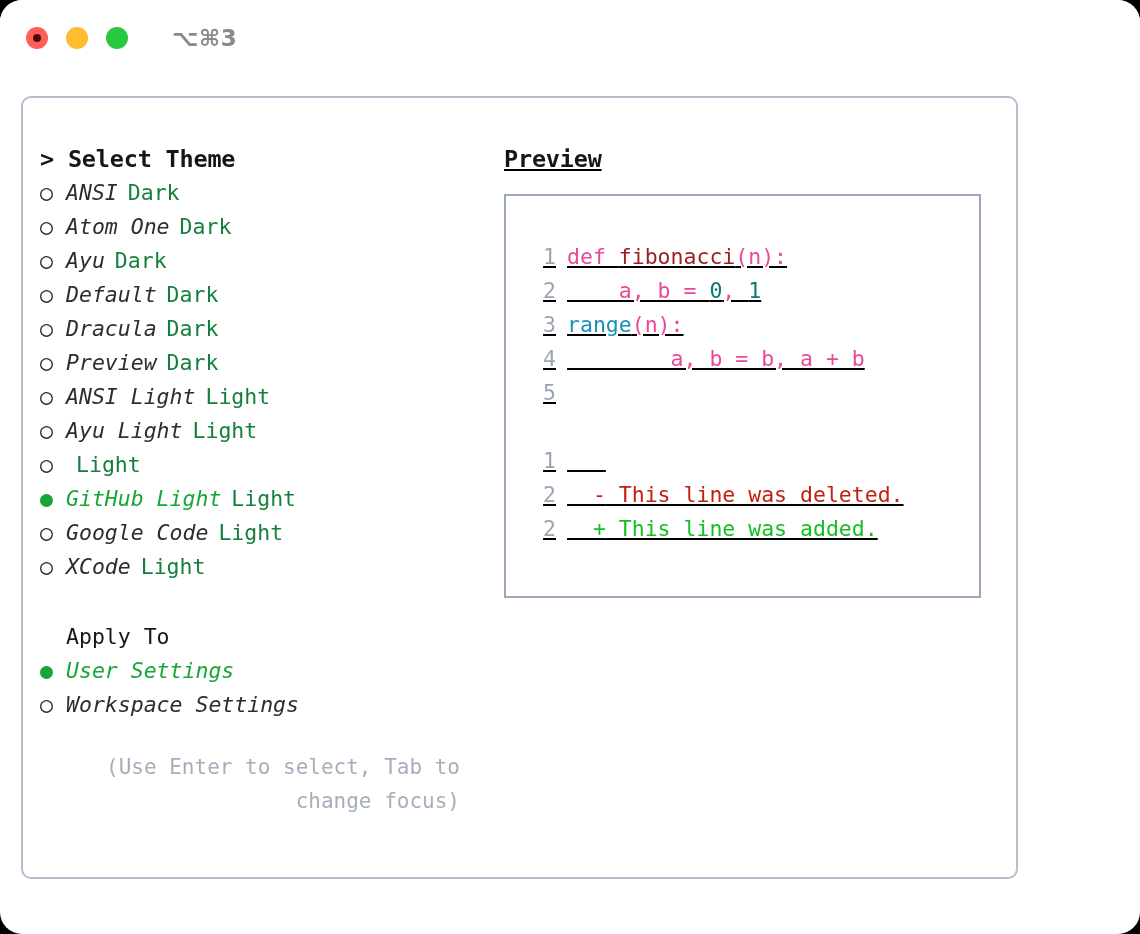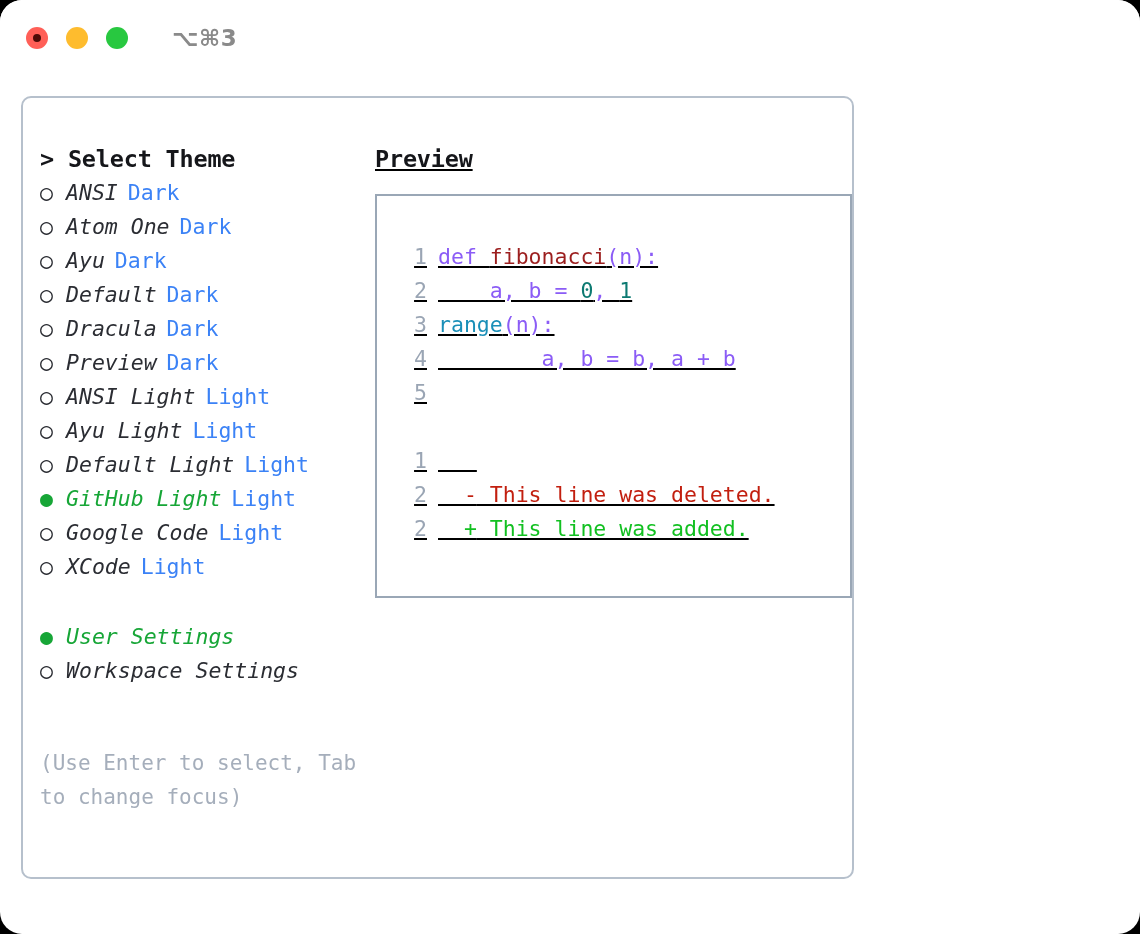--- a/index.html
+++ b/index.html
@@ -49,21 +49,21 @@
     font-weight: 700;
     color: #8a8a8a;
     letter-spacing: 0.5px;
     font-family: "DejaVu Sans", "Liberation Sans", sans-serif;
   }
 
   
   .content-panel {
     position: absolute;
     left: 21px; top: 96px;
-    width: 833px; height: 783px;
+    width: 997px; height: 783px;
     border: 2px solid #b6c0cc;
     border-radius: 10px;
     background: #ffffff;
   }
 
   .columns {
     display: flex;
     padding: 44px 0 0 0;
   }
 
@@ -93,41 +93,42 @@
     width: 26px;
     flex: 0 0 26px;
     font-size: 21.5px;
     color: #2b2d33;
     line-height: 34px;
   }
   .bullet.sel { color: #17a637; }
   .opt-name { color: #2b2d33; font-style: italic; }
   .opt-row.selected .opt-name { color: #17a637; }
   .opt-tag {
-    color: #3b82f6;
+    color: #15803d;
     margin-left: 10px;
   }
 
   
   .apply-block { margin-top: 36px; }
   .apply-head {
     font-size: 21.5px;
     color: #15161a;
     line-height: 34px;
     padding-left: 26px;
     white-space: pre;
   }
 
   .hint {
-    margin-top: 58px;
+    margin-top: 28px;
     font-size: 21px;
     color: #a5aebb;
     line-height: 34px;
     max-width: 420px;
     white-space: pre-wrap;
+    text-align: right;
   }
 
   
   .right-col {
     flex: 1;
     padding-left: 11px;
     text-decoration: underline;
   }
   .preview-title {
     font-size: 23.5px;
@@ -152,21 +153,21 @@
     white-space: pre;
   }
   .lineno {
     display: inline-block;
     width: 30px;
     flex: 0 0 30px;
     text-align: right;
     color: #9aa5b4;
     margin-right: 11px;
   }
-  .code-txt { color: #8b5cf6; }
+  .code-txt { color: #ec4899; }
   .tok-fn   { color: #9c1f1f; }
   .tok-num  { color: #0d7a72; }
   .tok-call { color: #1a8fb8; }
 
   .diff-gap { height: 34px; }
   .diff-ctx { color: #86868c; }
   .diff-del { color: #c21f0f; }
   .diff-add { color: #12c021; }
 </style>
 </head>
@@ -194,27 +195,28 @@
 
         <div class="theme-list" id="theme-list">
             <div class="opt-row"><span class="bullet">○</span><span class="opt-name">ANSI</span><span class="opt-tag">Dark</span></div>
             <div class="opt-row"><span class="bullet">○</span><span class="opt-name">Atom One</span><span class="opt-tag">Dark</span></div>
             <div class="opt-row"><span class="bullet">○</span><span class="opt-name">Ayu</span><span class="opt-tag">Dark</span></div>
             <div class="opt-row"><span class="bullet">○</span><span class="opt-name">Default</span><span class="opt-tag">Dark</span></div>
             <div class="opt-row"><span class="bullet">○</span><span class="opt-name">Dracula</span><span class="opt-tag">Dark</span></div>
             <div class="opt-row"><span class="bullet">○</span><span class="opt-name">Preview</span><span class="opt-tag">Dark</span></div>
             <div class="opt-row"><span class="bullet">○</span><span class="opt-name">ANSI Light</span><span class="opt-tag">Light</span></div>
             <div class="opt-row"><span class="bullet">○</span><span class="opt-name">Ayu Light</span><span class="opt-tag">Light</span></div>
-            <div class="opt-row"><span class="bullet">○</span><span class="opt-name">Default Light</span><span class="opt-tag">Light</span></div>
+            <div class="opt-row"><span class="bullet">○</span><span class="opt-tag">Light</span></div>
             <div class="opt-row selected"><span class="bullet sel">●</span><span class="opt-name">GitHub Light</span><span class="opt-tag">Light</span></div>
             <div class="opt-row"><span class="bullet">○</span><span class="opt-name">Google Code</span><span class="opt-tag">Light</span></div>
             <div class="opt-row"><span class="bullet">○</span><span class="opt-name">XCode</span><span class="opt-tag">Light</span></div>
           </div>
 
         <div class="apply-block">
+          <div class="apply-head">Apply To</div>
           <div id="apply-list">
               <div class="opt-row selected"><span class="bullet sel">●</span><span class="opt-name">User Settings</span></div>
               <div class="opt-row"><span class="bullet">○</span><span class="opt-name">Workspace Settings</span></div>
             </div>
         </div>
 
         <div class="hint">(Use Enter to select, Tab to change focus)</div>
       </div>
 
       <div class="right-col">

